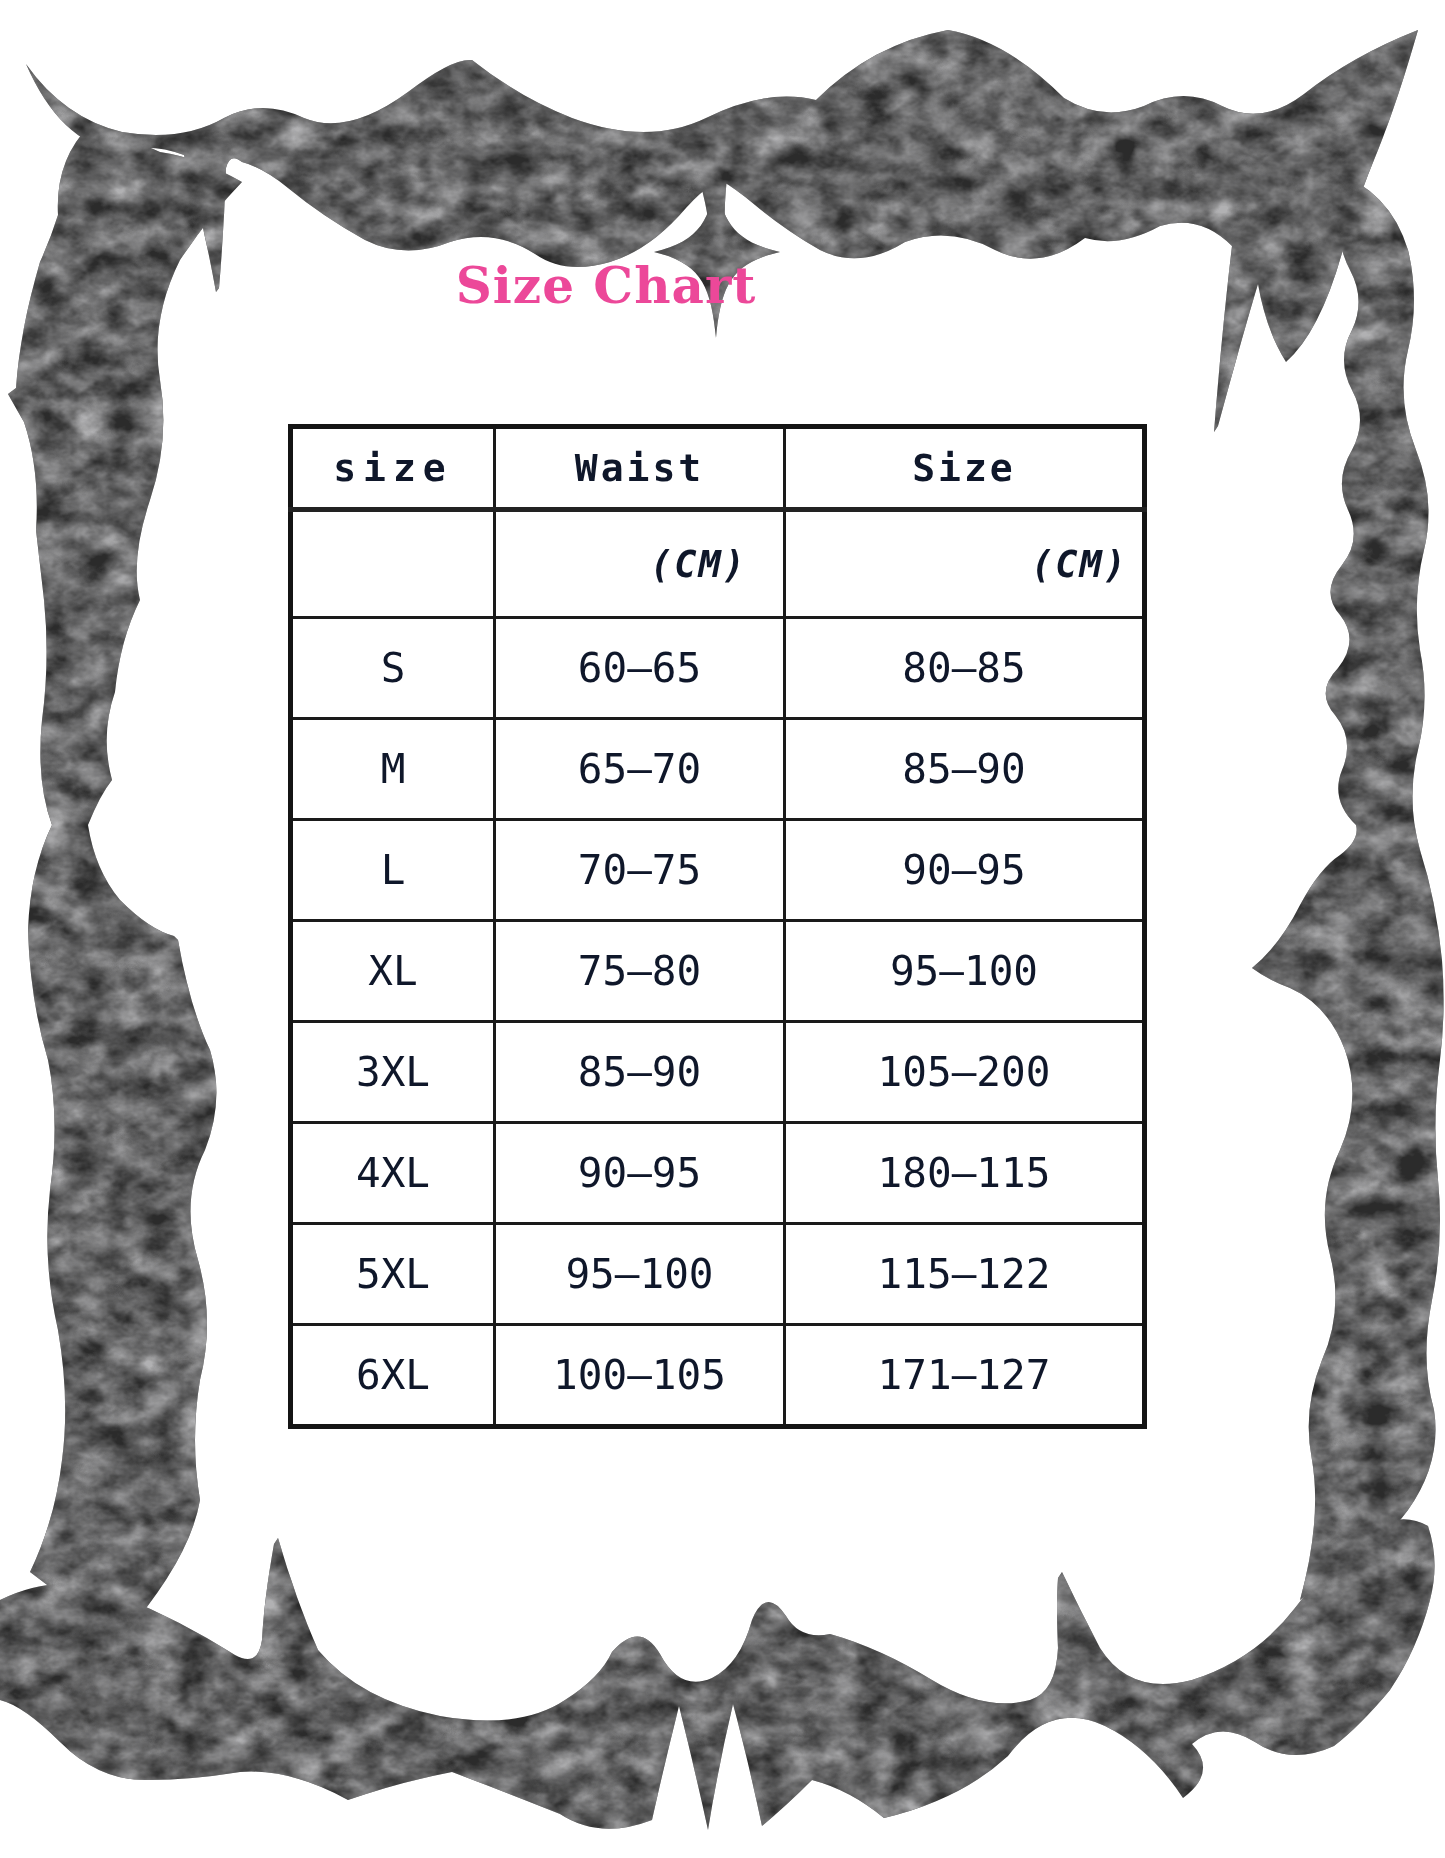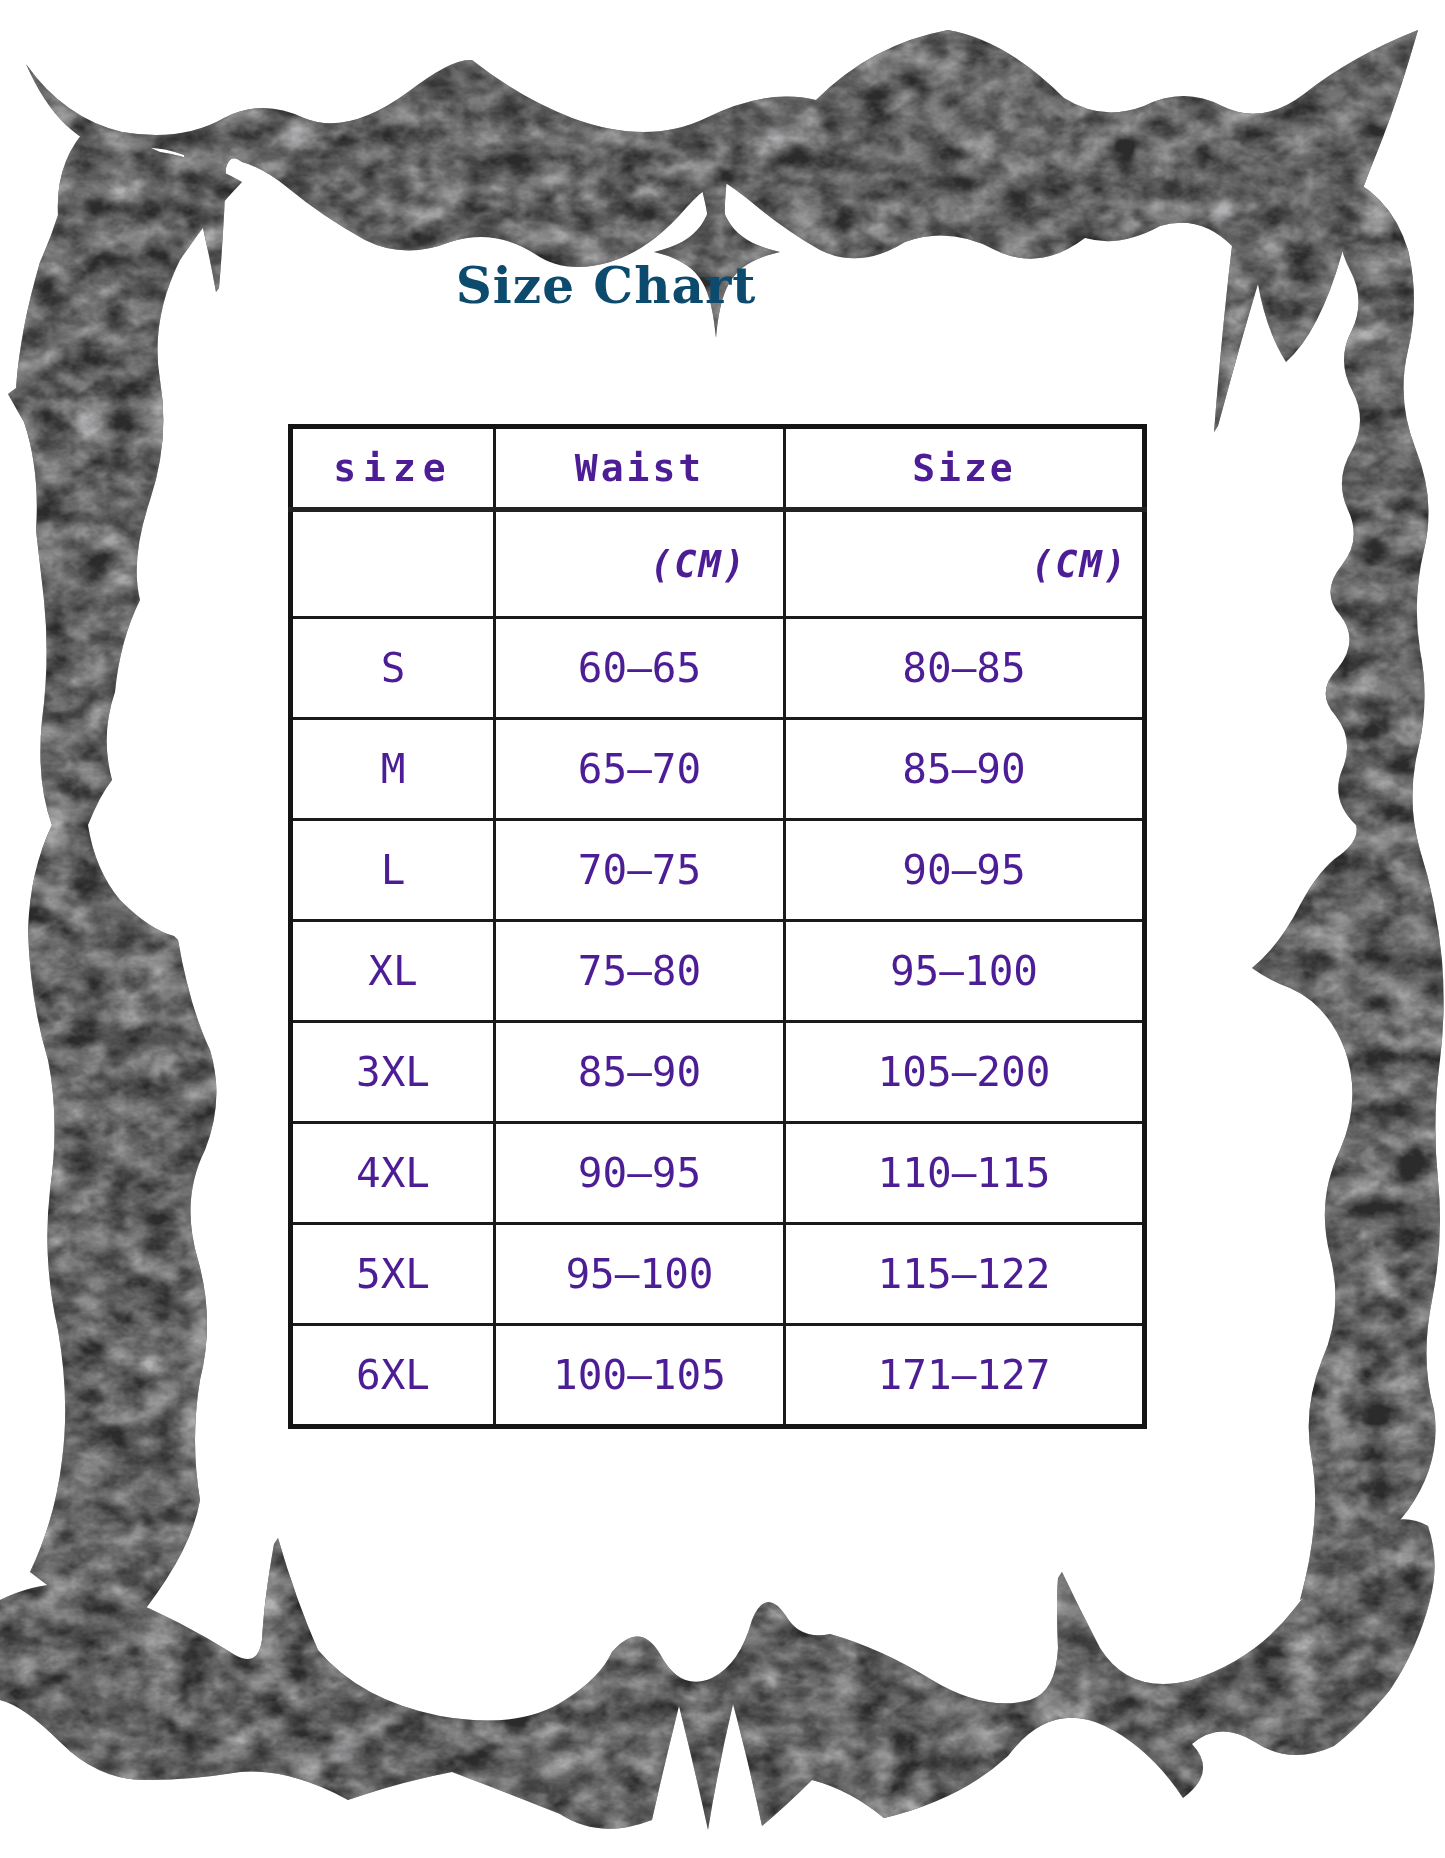--- a/index.html
+++ b/index.html
@@ -4,27 +4,27 @@
 <style>
   html,body{margin:0;padding:0;background:#ffffff;}
   .stage{
     position:relative;width:1445px;height:1858px;background:#ffffff;overflow:hidden;
     font-family:"Liberation Sans",sans-serif;
   }
   .frame-svg{position:absolute;left:0;top:0;width:1445px;height:1858px;}
   .title{
     position:absolute;left:0;top:256px;width:1212px;text-align:center;
     font-family:"DejaVu Serif",serif;font-weight:bold;font-size:50px;
-    color:#0c4a6e;letter-spacing:1px;
+    color:#ec4899;letter-spacing:1px;
   }
   table.size-table{
     position:absolute;left:288px;top:424px;
     border-collapse:collapse;table-layout:fixed;background:#ffffff;
     border:5px solid #141414;
-    font-family:"DejaVu Sans Mono",monospace;color:#4c1d95;
+    font-family:"DejaVu Sans Mono",monospace;color:#0f172a;
   }
   .size-table td,.size-table th{
     border:3px solid #1a1a1a;text-align:center;vertical-align:middle;
     overflow:hidden;white-space:nowrap;
   }
   .size-table thead th{
     height:76px;font-size:38px;font-weight:bold;border-bottom:5px solid #222;
   }
   .hdr-size{letter-spacing:7px;font-size:36px;}
   .hdr-waist,.hdr-bust{letter-spacing:3px;}
@@ -159,21 +159,21 @@
           <td>95–100</td>
         </tr>
         <tr>
           <td>3XL</td>
           <td>85–90</td>
           <td>105–200</td>
         </tr>
         <tr>
           <td>4XL</td>
           <td>90–95</td>
-          <td>110–115</td>
+          <td>180–115</td>
         </tr>
         <tr>
           <td>5XL</td>
           <td>95–100</td>
           <td>115–122</td>
         </tr>
         <tr>
           <td>6XL</td>
           <td>100–105</td>
           <td>171–127</td>

